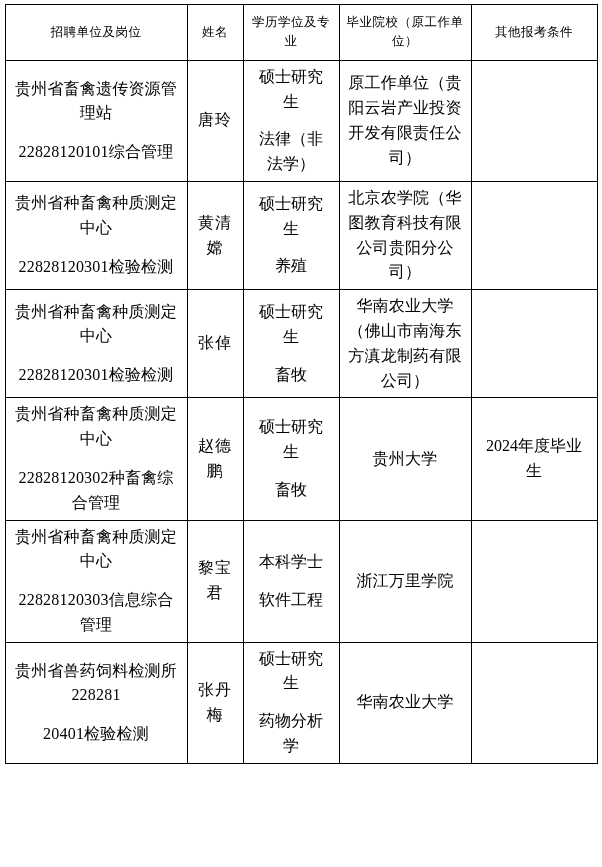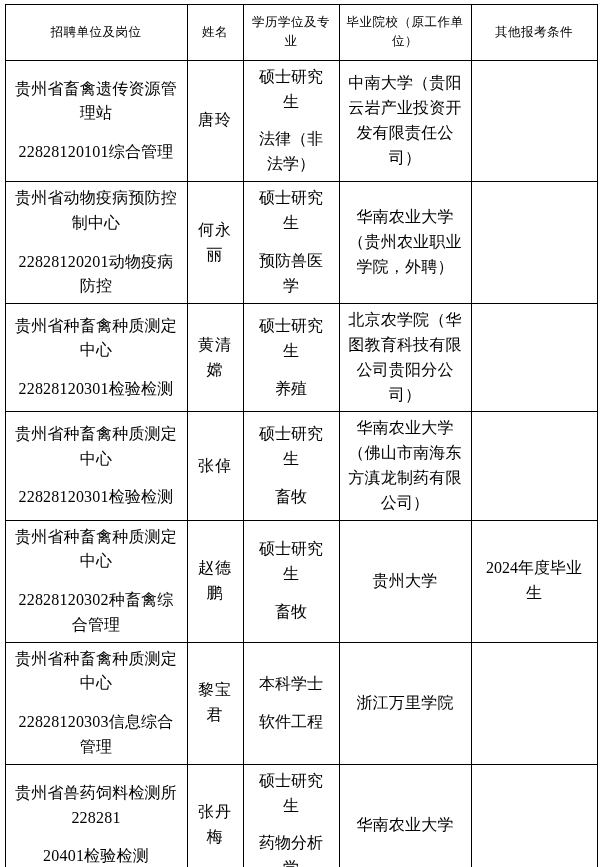--- a/index.html
+++ b/index.html
@@ -106,34 +106,21 @@
       <tr class="row-h1">
         <td class="unit-cell">
           <span class="cell-line">贵州省畜禽遗传资源管理站</span>
           <span class="cell-line">22828120101综合管理</span>
         </td>
         <td class="name-cell">唐玲</td>
         <td class="major-cell">
           <span class="cell-line">硕士研究生</span>
           <span class="cell-line">法律（非法学）</span>
         </td>
-        <td class="school-cell">中南大学（贵阳云岩产业投资开发有限责任公司）</td>
-        <td class="other-cell"></td>
-      </tr>
-      <tr class="row-h1">
-        <td class="unit-cell">
-          <span class="cell-line">贵州省动物疫病预防控制中心</span>
-          <span class="cell-line">22828120201动物疫病防控</span>
-        </td>
-        <td class="name-cell">何永丽</td>
-        <td class="major-cell">
-          <span class="cell-line">硕士研究生</span>
-          <span class="cell-line">预防兽医学</span>
-        </td>
-        <td class="school-cell">华南农业大学（贵州农业职业学院，外聘）</td>
+        <td class="school-cell">原工作单位（贵阳云岩产业投资开发有限责任公司）</td>
         <td class="other-cell"></td>
       </tr>
       <tr class="row-h1">
         <td class="unit-cell">
           <span class="cell-line">贵州省种畜禽种质测定中心</span>
           <span class="cell-line">22828120301检验检测</span>
         </td>
         <td class="name-cell">黄清嫦</td>
         <td class="major-cell">
           <span class="cell-line">硕士研究生</span>

